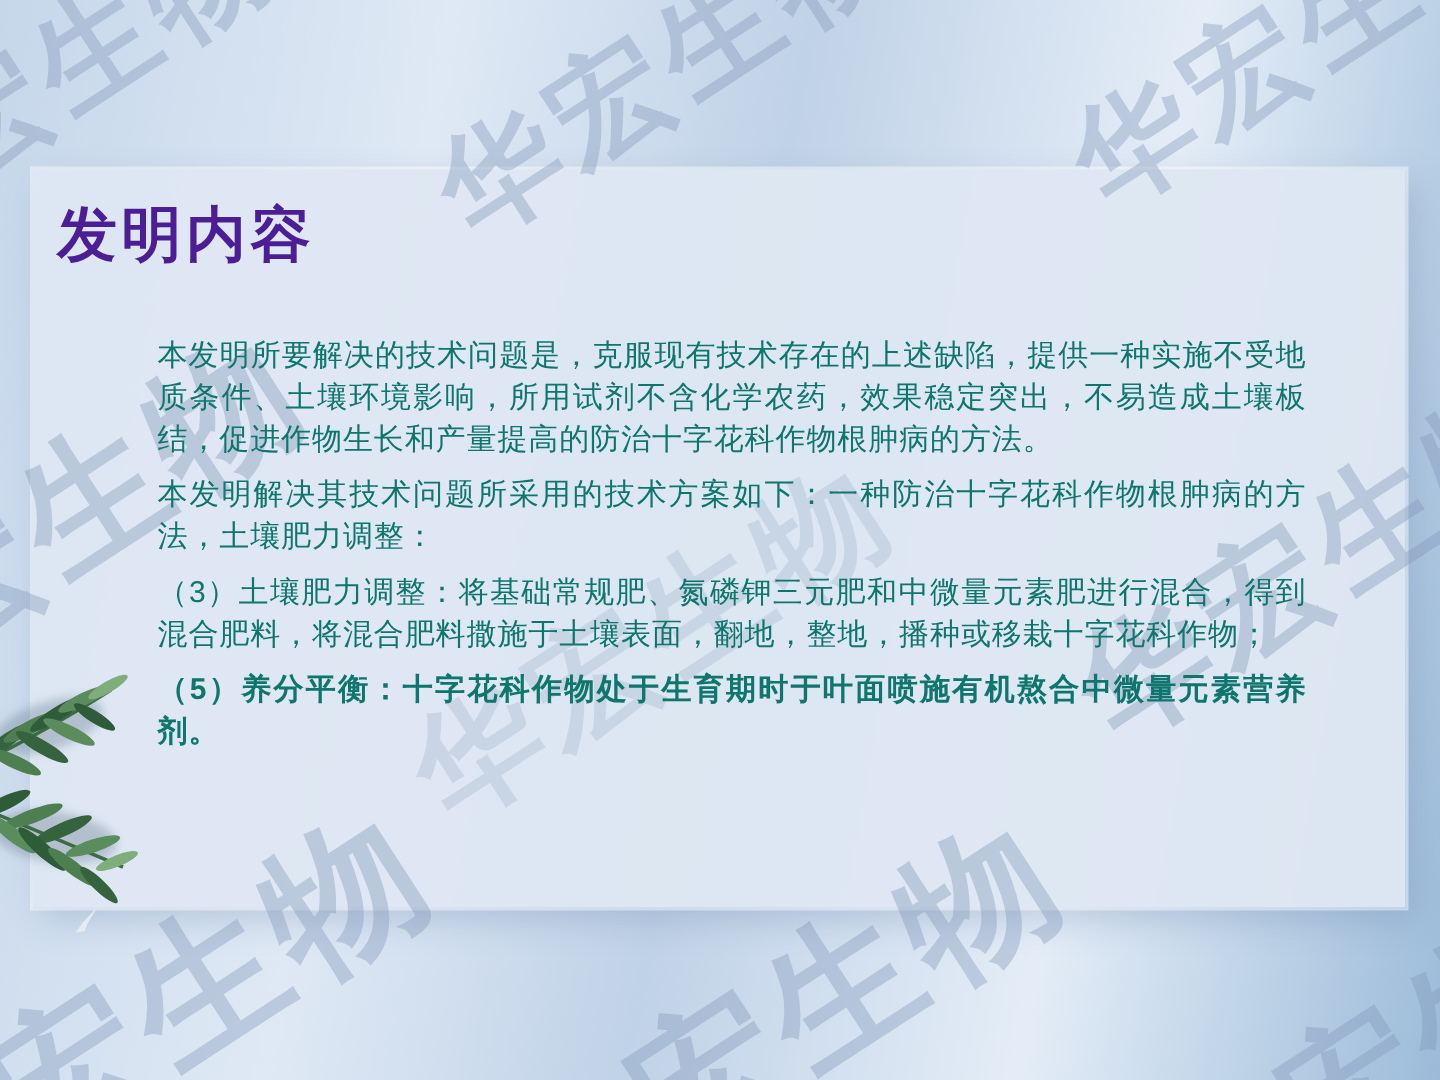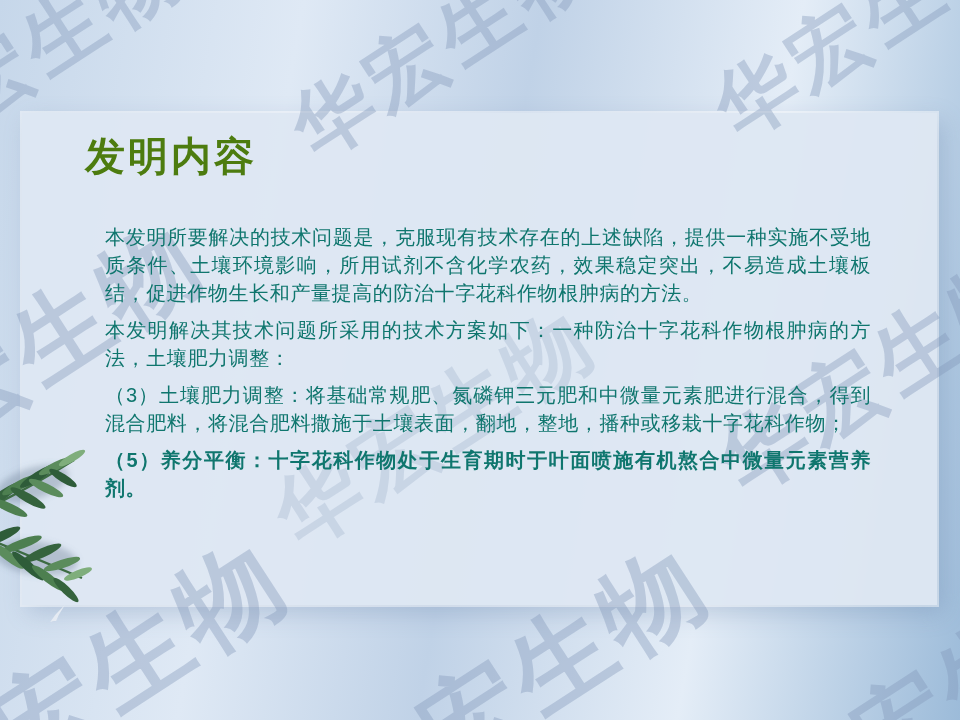--- a/index.html
+++ b/index.html
@@ -32,21 +32,21 @@
   .wm5{left:435px;top:428px;font-size:84px;color:rgba(128,150,184,0.22);}
   .wm6{left:882px;top:372px;font-size:86px;}
   .wm7{left:95px;top:685px;font-size:102px;}
   .wm8{left:520px;top:688px;font-size:100px;}
   .wm9{left:945px;top:695px;font-size:92px;}
 
   
   .card-content{position:absolute;left:22px;top:113px;width:915px;height:492px;z-index:2;}
   .slide-title{
     position:absolute;left:16px;top:16px;
-    font-size:40px;font-weight:900;color:#4d7c0f;letter-spacing:3px;margin-left:47px;
+    font-size:40px;font-weight:900;color:#4c1d95;letter-spacing:3px;
   }
   .body-text{
     position:absolute;left:83px;top:110px;width:766px;
     font-size:20px;line-height:28px;color:#0f766e;
     text-align:justify;letter-spacing:0.6px;
   }
   .body-text p{margin:0 0 9px 0;}
   .body-text p:last-child{margin-bottom:16px;font-weight:bold;}
 
   

